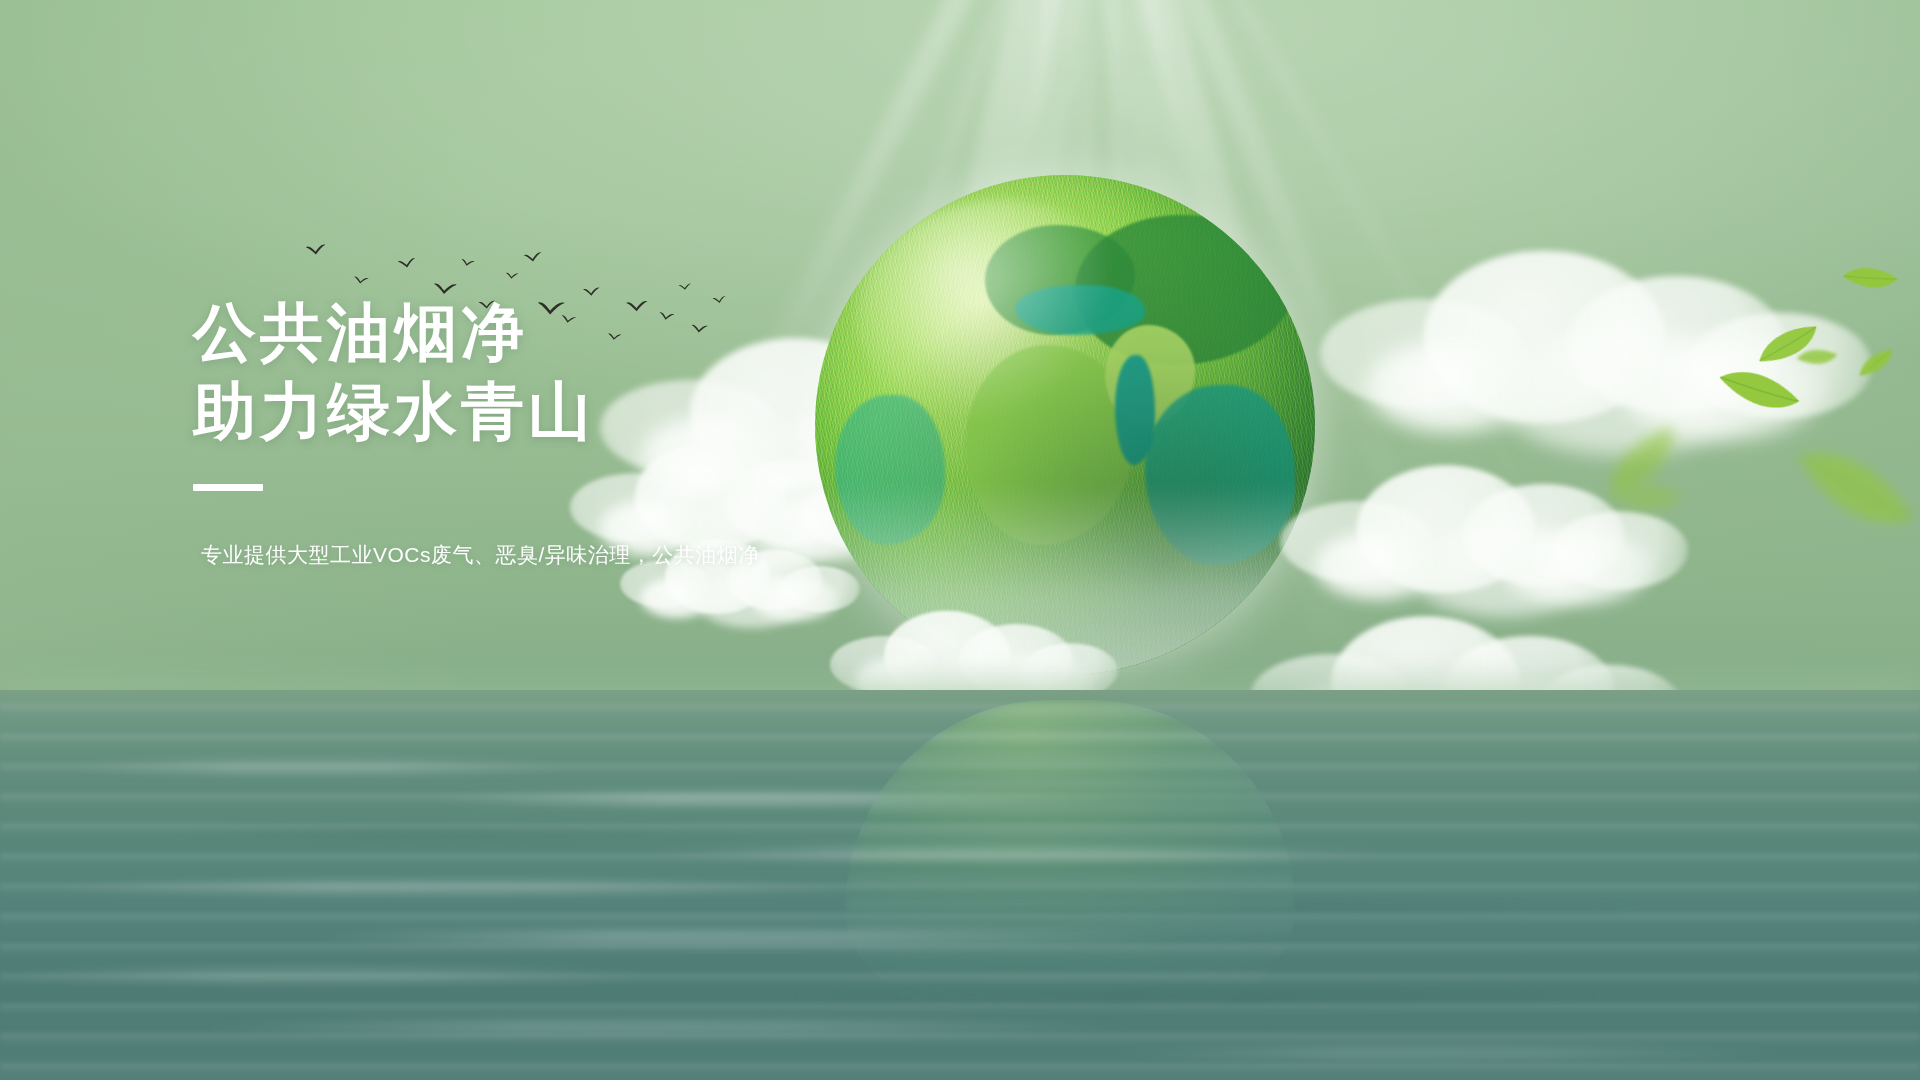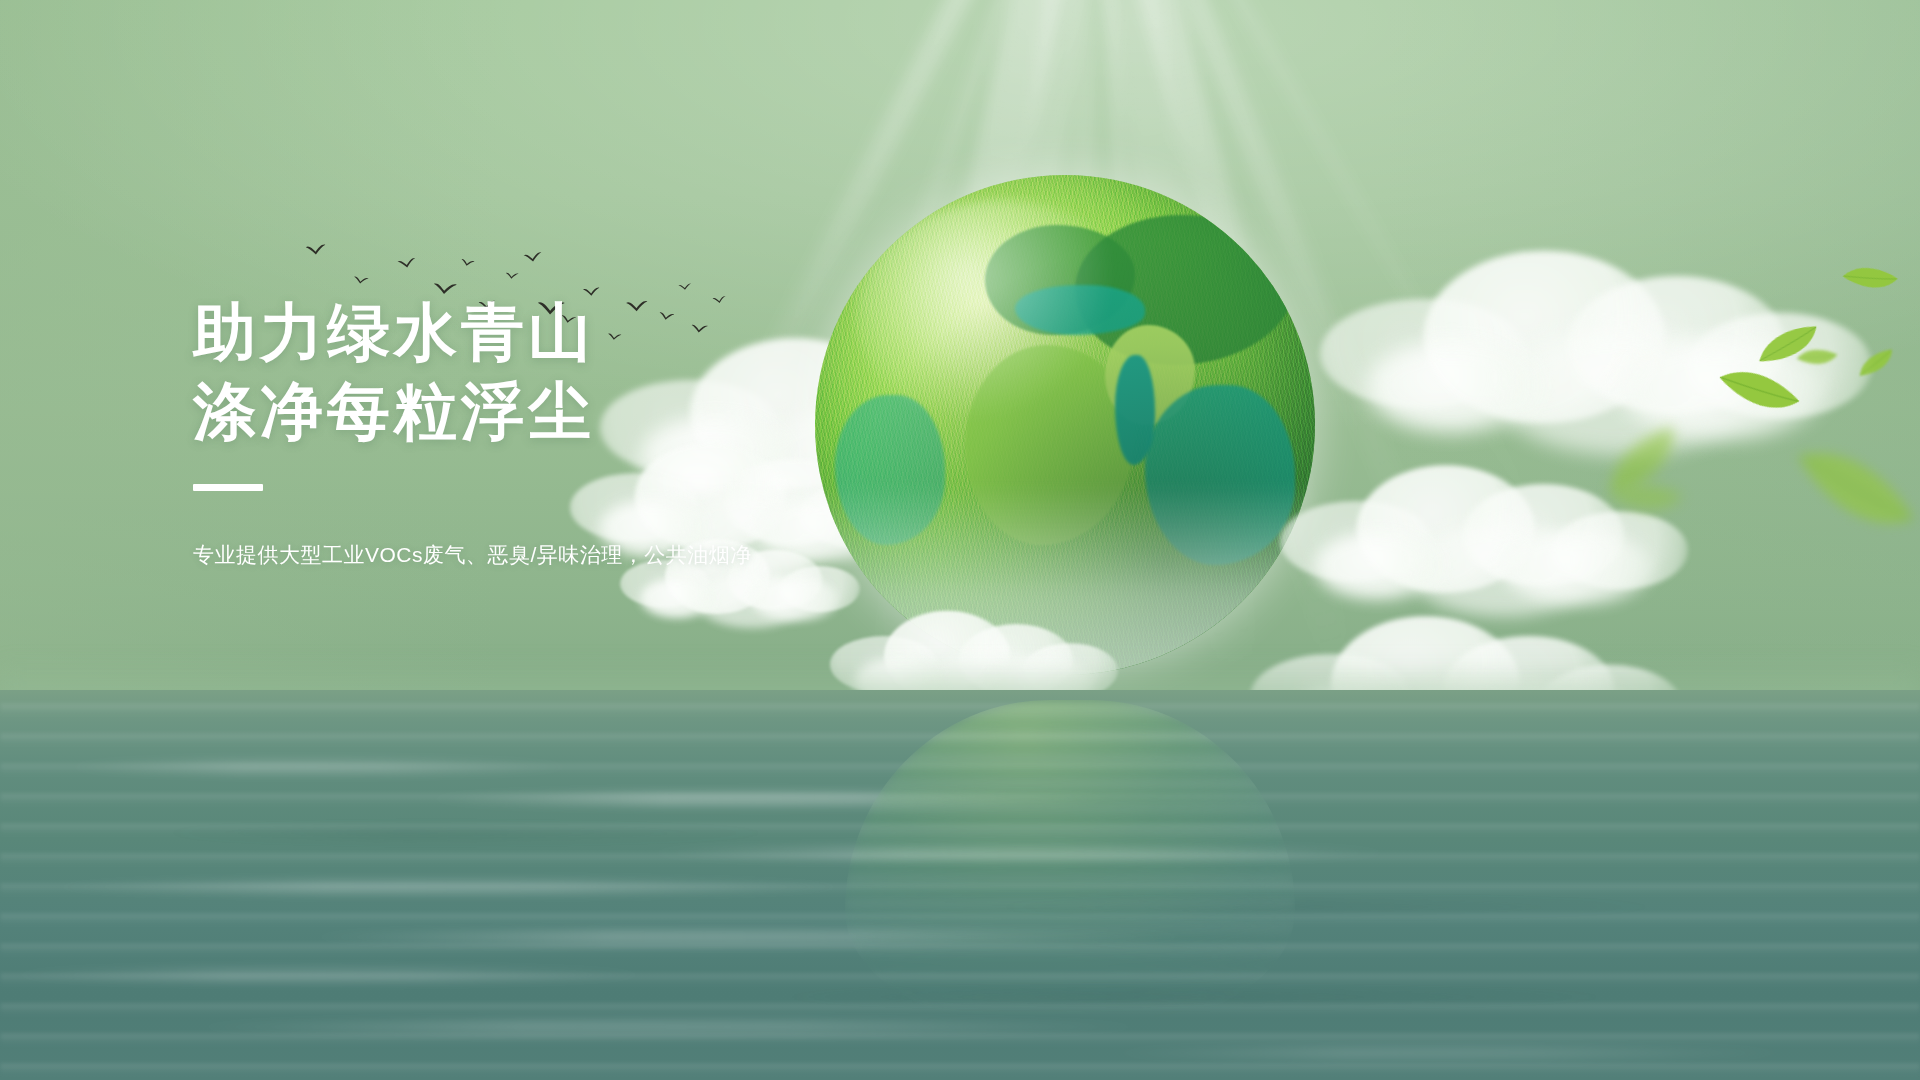--- a/index.html
+++ b/index.html
@@ -139,21 +139,21 @@
     color:#ffffff;font-weight:bold;font-size:63px;line-height:1.03;
     letter-spacing:4px;margin:0;
     text-shadow:0 2px 10px rgba(70,110,80,.28);
   }
   .headline .l2{display:block;margin-top:14px;}
   .accent-bar{
     width:70px;height:7px;background:#ffffff;border-radius:1px;
     margin-top:40px;margin-bottom:44px;
   }
   .subtitle{
-    color:#ffffff;font-size:21px;line-height:1.95;margin:0;
+    color:#ffffff;font-size:21px;line-height:1.95;margin:8px;
     letter-spacing:.5px;font-weight:400;
     text-shadow:0 1px 6px rgba(70,110,80,.22);
   }
   .subtitle span{display:block;}
 </style>
 </head>
 <body>
 
 <div class="stage">
 
@@ -412,22 +412,22 @@
       <div class="leaf" style="left: 1612px; top: 482px; transform: rotate(18deg); filter: blur(7px); opacity: 0.45;">
         <svg width="70" height="31" viewBox="0 0 100 44">
           <path d="M2 38 C18 6, 58 -4, 98 4 C86 34, 48 48, 2 38 Z" fill="#93c83c"></path>
           <path d="M3 37 C34 28, 66 18, 97 5" stroke="#6fae2c" stroke-width="1.6" fill="none" opacity=".75"></path>
         </svg>
       </div>
     </div>
 
   <div class="copy">
     <h1 class="headline">
-      <span class="l1">助力绿水青山</span>
-      <span class="l2">涤净每粒浮尘</span>
+      <span class="l1">公共油烟净</span>
+      <span class="l2">助力绿水青山</span>
     </h1>
     <div class="accent-bar"></div>
     <p class="subtitle">
       <span>专业提供大型工业VOCs废气、恶臭/异味治理，公共油烟净</span>
     </p>
   </div>
 
 </div>
 
 </body></html>

